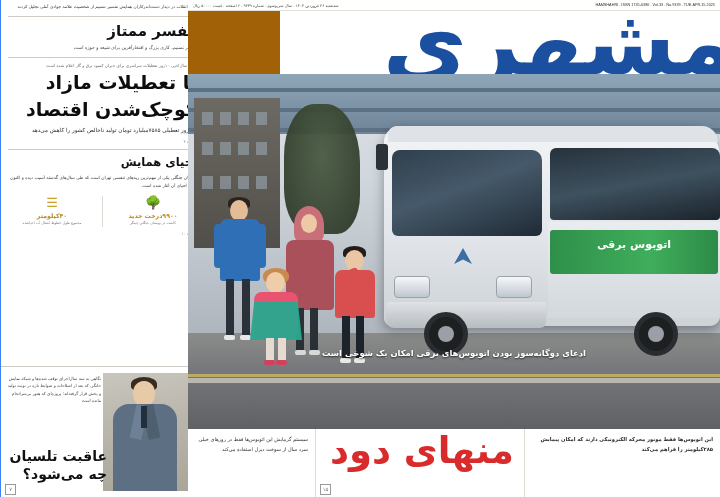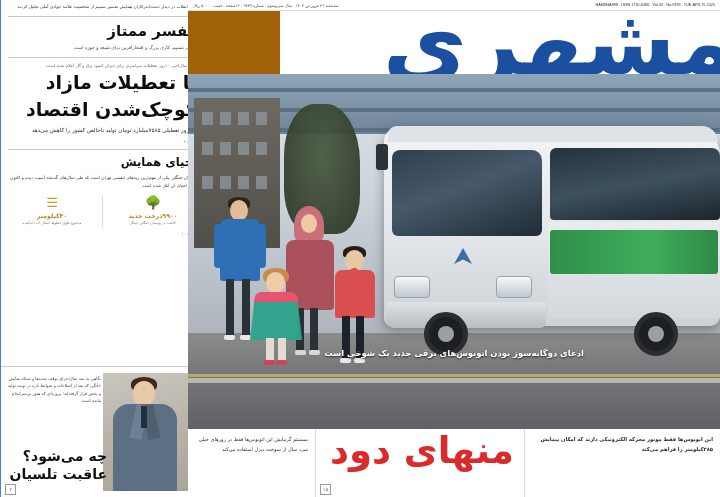--- a/index.html
+++ b/index.html
@@ -717,22 +717,22 @@
           <div class="pp-head"></div>
           <div class="pp-body"></div>
           <div class="pp-lapelL"></div>
           <div class="pp-lapelR"></div>
           <div class="pp-tie"></div>
         </div>
         <div class="promo-text">
           <div class="promo-body">نگاهی به سه سال‌اجرای توقف شده‌ها و شبکه نمایش خانگی که بعد از اصلاحات و ضوابط تازه در نوبت تولید و پخش قرار گرفته‌اند؛ پروژه‌ای که هنوز بی‌سرانجام مانده است</div>
         </div>
         <div class="promo-head">
+          <div>عاقبت تلسیان</div>
           <div>چه می‌شود؟</div>
-          <div>عاقبت تلسیان</div>
         </div>
         <div class="page-badge">۷</div>
       </div>
     </div>
   </div>
 
   <div class="main">
 
     <div class="masthead-strip">
       <span class="ltr">HAMSHAHRI . ISSN 1735-6386 . Vol.33 . No.9339 . TUE.APR.15.2025</span>
@@ -770,20 +770,23 @@
       <div class="curb"></div>
       <div class="platform-line"></div>
 
       <div class="bus">
         <div class="bus-body"></div>
         <div class="bus-roof"></div>
         <div class="windshield"></div>
         <div class="side-window"></div>
         <div class="door-band"></div>
         <div class="green-band"></div>
+        <div class="bus-tag">
+          <span>اتوبوس برقی</span>
+        </div>
         <div class="bumper"></div>
         <div class="headlamp l"></div>
         <div class="headlamp r"></div>
         <div class="logo-emblem"></div>
         <div class="mirror"></div>
         <div class="wheel front">
             <div class="hub"></div>
           </div>
         <div class="wheel rear">
             <div class="hub"></div>
@@ -831,21 +834,21 @@
         <div class="hair"></div>
         <div class="p-head"></div>
         <div class="p-body"></div>
         <div class="arm2"></div>
         <div class="leg l"></div>
           <div class="leg r"></div>
         <div class="shoe l"></div>
           <div class="shoe r"></div>
       </div>
 
-      <div class="caption-bar">ادعای دوگانه‌سوز بودن اتوبوس‌های برقی جدید یک شوخی است</div>
+      <div class="caption-bar">ادعای دوگانه‌سوز بودن اتوبوس‌های برقی امکان یک شوخی است</div>
     </div>
 
     <div class="bottom">
       <div class="bottom-left">این اتوبوس‌ها فقط موتور محرکه الکترونیکی دارند که امکان پیمایش ۲۸۵کیلومتر را فراهم می‌کند</div>
       <div class="bottom-mid">
         <div class="big-title">منهای دود</div>
         <div class="page-num">۱۵</div>
       </div>
       <div class="bottom-right">سیستم گرمایش این اتوبوس‌ها فقط در روزهای خیلی سرد سال از سوخت دیزل استفاده می‌کند</div>
     </div>

